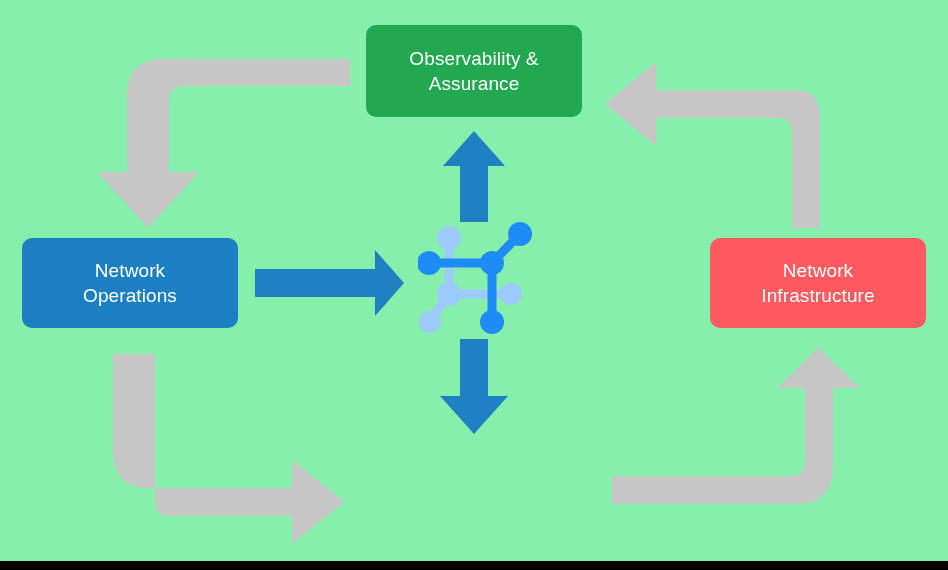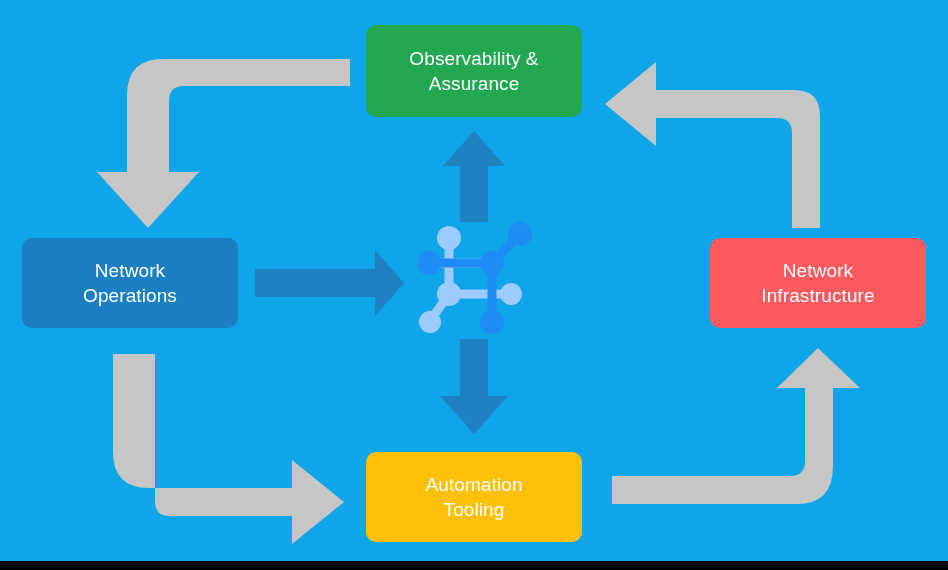--- a/index.html
+++ b/index.html
@@ -11,21 +11,21 @@
   body {
     width: 948px;
     height: 570px;
     overflow: hidden;
     font-family: "Liberation Sans", sans-serif;
   }
   #canvas {
     position: relative;
     width: 948px;
     height: 561px;
-    background: #0ea5e9;
+    background: #86efac;
   }
   .layer {
     position: absolute;
     left: 0;
     top: 0;
     width: 948px;
     height: 570px;
   }
   .node-box {
     position: absolute;
@@ -206,18 +206,14 @@
   <div class="node-box" id="box-operations" style="background:#1b7fc2;">
     <span class="node-label">Network
 Operations</span>
   </div>
 
   <div class="node-box" id="box-infrastructure" style="background:#ff5a5f;">
     <span class="node-label">Network
 Infrastructure</span>
   </div>
 
-  <div class="node-box" id="box-automation" style="background:#ffc107;">
-    <span class="node-label">Automation
-Tooling</span>
-  </div>
 
 </div>
 
 </body></html>

